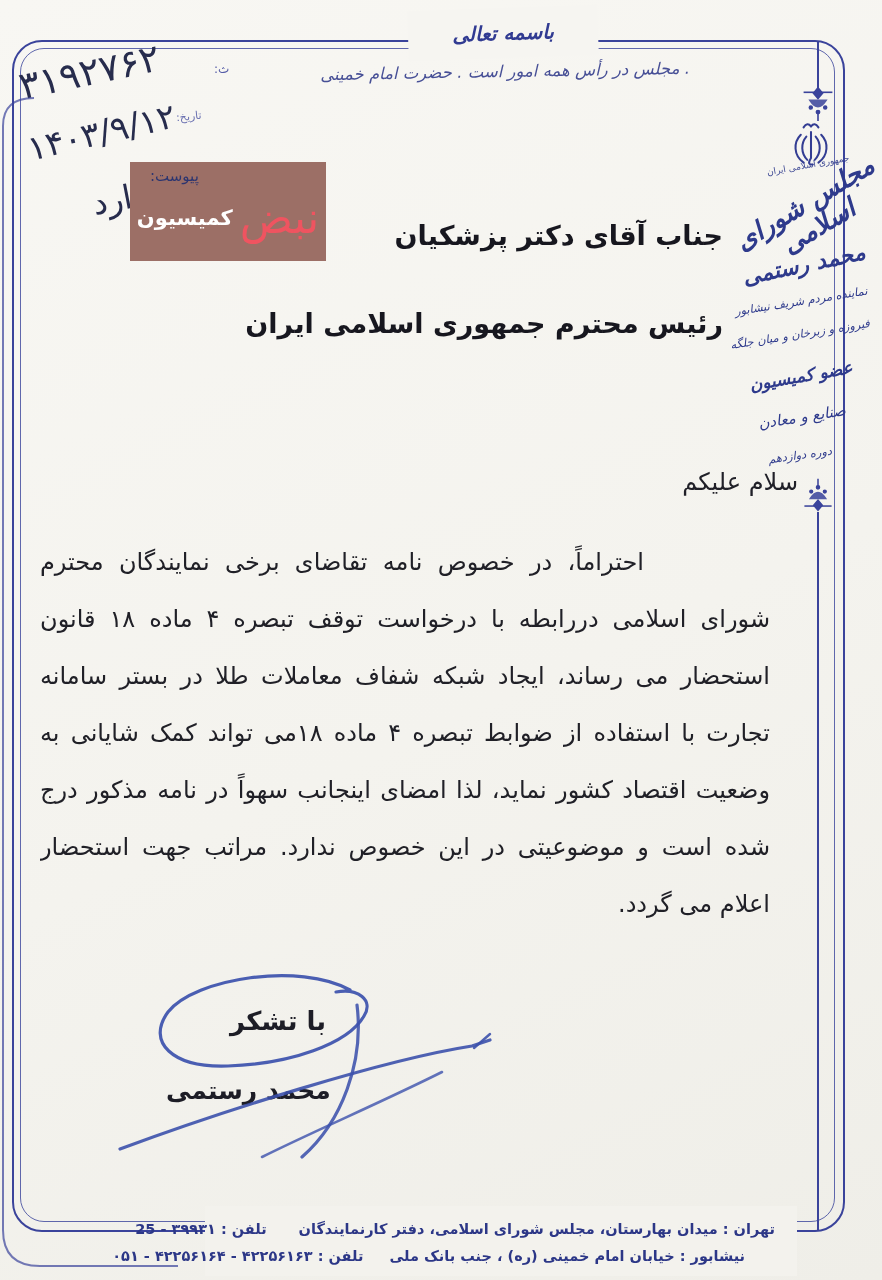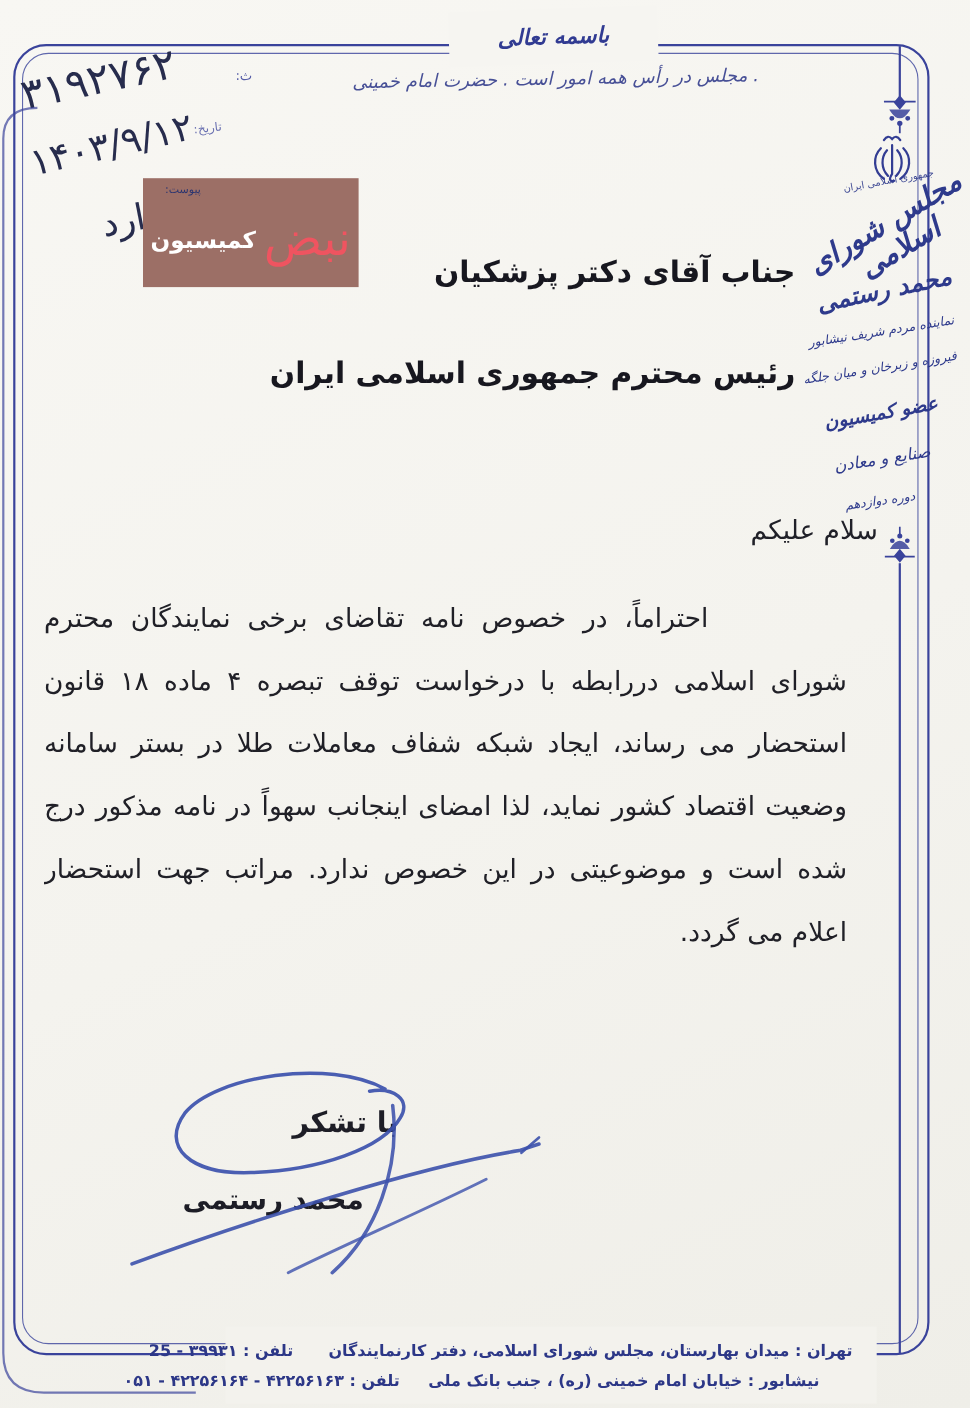--- a/index.html
+++ b/index.html
@@ -21,21 +21,21 @@
   .motto{position:absolute;left:290px;top:62px;width:430px;text-align:center;direction:rtl;
     color:#39428f;font-size:16.5px;font-style:italic;transform:rotate(-1deg);opacity:.92;}
   
   .hw{position:absolute;color:#272c4d;white-space:nowrap;}
   .hw-number{left:18px;top:50px;font-size:38px;letter-spacing:4px;transform:rotate(-12deg);}
   .hw-date{left:26px;top:112px;font-size:34px;letter-spacing:3px;transform:rotate(-13deg);direction:ltr;unicode-bidi:isolate;}
   .hw-attach{left:92px;top:178px;font-size:33px;letter-spacing:2px;transform:rotate(-11deg);}
   .lbl{position:absolute;color:#3a439b;direction:rtl;}
   .lbl-number{left:214px;top:62px;font-size:12px;opacity:.85;}
   .lbl-date{left:176px;top:110px;font-size:11px;opacity:.75;transform:rotate(-6deg);}
-  .lbl-attach{left:150px;top:167px;font-size:10px;z-index:6;color:#2c3570;}
+  .lbl-attach{left:150px;top:167px;font-size:15px;z-index:6;color:#2c3570;}
   
   .watermark{position:absolute;left:130px;top:162px;width:196px;height:99px;background:#9c6f66;z-index:5;
     display:flex;align-items:center;justify-content:center;gap:7px;direction:rtl;padding-top:12px;box-sizing:border-box;}
   .wm-accent{color:#ef5460;font-size:44px;font-weight:normal;line-height:1;}
   .wm-plain{color:#ffffff;font-size:21px;font-weight:bold;}
   
   .stem{position:absolute;width:2px;background:#3a439b;left:817px;}
   .stem-top{top:42px;height:48px;}
   .stem-bottom{top:512px;height:718px;}
   .orn{position:absolute;z-index:2;}
@@ -44,28 +44,28 @@
   .assembly{left:724px;top:188px;width:176px;font-size:26px;font-weight:bold;font-style:italic;
     transform:rotate(-31deg);line-height:1.05;}
   .member{left:734px;top:252px;width:140px;font-size:22px;font-weight:bold;font-style:italic;transform:rotate(-12deg);}
   .rep1{left:728px;top:294px;width:146px;font-size:11.5px;font-style:italic;transform:rotate(-9deg);}
   .rep2{left:722px;top:327px;width:156px;font-size:11.5px;font-style:italic;transform:rotate(-9deg);}
   .comm1{left:740px;top:366px;width:122px;font-size:17px;font-weight:bold;font-style:italic;transform:rotate(-10deg);}
   .comm2{left:742px;top:408px;width:120px;font-size:15px;font-style:italic;transform:rotate(-9deg);}
   .term{left:746px;top:448px;width:108px;font-size:11.5px;font-style:italic;transform:rotate(-8deg);}
   
   .rcpt{position:absolute;right:159px;direction:rtl;font-weight:bold;color:#17171f;font-size:27px;white-space:nowrap;}
-  .rcpt1{top:232px;}
-  .rcpt2{top:324px;margin-left:48px;}
+  .rcpt1{top:220px;}
+  .rcpt2{top:308px;margin-left:48px;}
   .salutation{position:absolute;right:84px;top:468px;direction:rtl;font-size:24px;color:#202028;}
   .body{position:absolute;left:40px;top:534px;width:730px;direction:rtl;font-size:24px;color:#202027;}
   .body .bline{height:57px;line-height:57px;text-align:justify;text-align-last:justify;overflow:hidden;}
   .body .bline:first-child{padding-right:126px;}
   .body .bline.last{text-align:left;text-align-last:right;}
-  .thanks{position:absolute;left:230px;top:1006px;font-size:26px;font-weight:bold;color:#1d1d26;direction:rtl;z-index:2;margin-left:36px;}
+  .thanks{position:absolute;left:230px;top:1006px;font-size:26px;font-weight:bold;color:#1d1d26;direction:rtl;z-index:2;}
   .signer{position:absolute;left:166px;top:1076px;font-size:25px;font-weight:bold;color:#1d1d26;direction:rtl;z-index:2;}
   .signature{position:absolute;left:100px;top:950px;z-index:3;pointer-events:none;}
   
   .footer-patch{position:absolute;left:205px;top:1206px;width:592px;height:70px;background:#f3f2ed;z-index:2;}
   .fline{position:absolute;z-index:4;direction:rtl;color:#2c3787;font-weight:bold;font-size:14.5px;
     display:flex;gap:32px;white-space:nowrap;}
   .f1{right:107px;top:1221px;}
   .f2{right:137px;top:1248px;gap:26px;}
 </style>
 </head>
@@ -138,20 +138,21 @@
   <div class="stem stem-bottom"></div>
 
   <div class="rcpt rcpt1">جناب آقای دکتر پزشکیان</div>
   <div class="rcpt rcpt2">رئیس محترم جمهوری اسلامی ایران</div>
 
   <div class="salutation">سلام علیکم</div>
   <div class="body">
       <div class="bline">احتراماً، در خصوص نامه تقاضای برخی نمایندگان محترم مجلس</div>
       <div class="bline">شورای اسلامی دررابطه با درخواست توقف تبصره ۴ ماده ۱۸ قانون مبارزه</div>
       <div class="bline">استحضار می رساند، ایجاد شبکه شفاف معاملات طلا در بستر سامانه جامع</div>
+      <div class="bline">تجارت با استفاده از ضوابط تبصره ۴ ماده ۱۸می تواند کمک شایانی به</div>
       <div class="bline">وضعیت اقتصاد کشور نماید، لذا امضای اینجانب سهواً در نامه مذکور درج</div>
       <div class="bline">شده است و موضوعیتی در این خصوص ندارد. مراتب جهت استحضار</div>
       <div class="bline last">اعلام می گردد.</div>
     </div>
 
   <div class="thanks">با تشکر</div>
   <div class="signer">محمد رستمی</div>
   <svg class="signature" width="400" height="235" viewBox="0 0 400 235">
     <g fill="none" stroke="#3c51ac" stroke-width="3.2" stroke-linecap="round">
       <path d="M 250 40 C 200 12 95 28 68 62 C 46 92 72 118 128 116 C 190 114 248 94 264 66 C 274 50 258 38 236 42" opacity=".92"></path>

